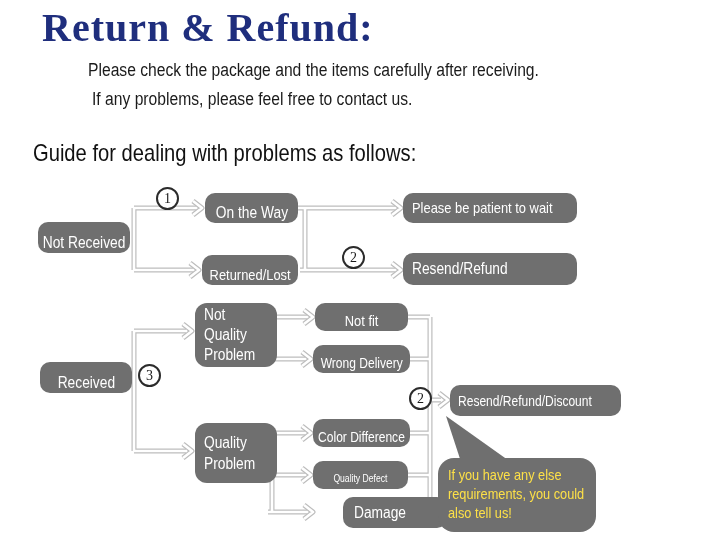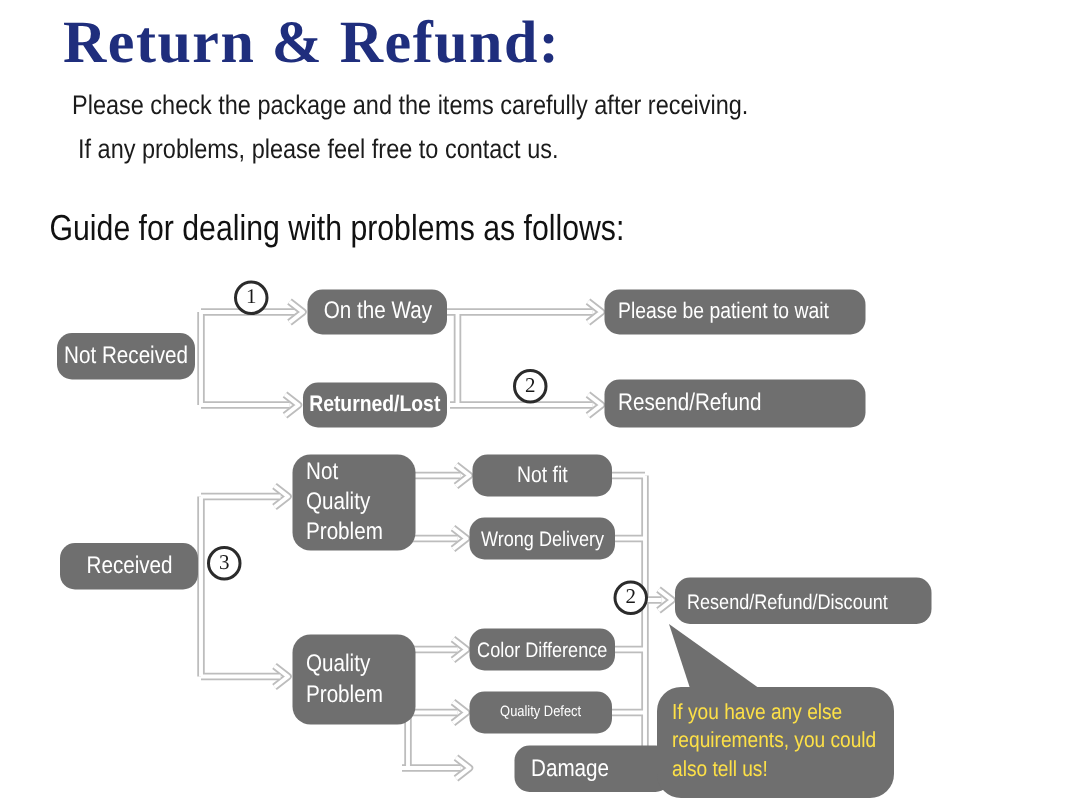--- a/index.html
+++ b/index.html
@@ -5,35 +5,35 @@
   html,body { margin:0; padding:0; background:#ffffff; }
   .canvas {
     position:relative; width:640px; height:536px; background:#ffffff;
     overflow:hidden; font-family:"Liberation Sans", sans-serif;
   }
   .title {
     position:absolute; left:42px; top:4px;
     font-family:"Liberation Serif", serif; font-weight:bold;
     font-size:40px; letter-spacing:1px; color:#1f2e7d; white-space:nowrap;
   }
-  .intro { position:absolute; color:#1b1b1b; font-size:18px; white-space:nowrap; }
+  .intro { position:absolute; color:#1b1b1b; font-size:18px; white-space:nowrap;margin-left:40px; }
   .intro span, .guide span { display:inline-block; transform:scaleX(0.87); transform-origin:0 50%; white-space:nowrap; }
   .guide {
     position:absolute; left:33px; top:139px; color:#111111;
     font-size:24px; white-space:nowrap;
   }
   .guide span { transform:scaleX(0.84); }
   svg.wires { position:absolute; left:0; top:0; }
   .node {
     position:absolute; background:#6f6f6f; color:#ffffff;
     border-radius:10px; display:flex; align-items:center; justify-content:flex-start;
     font-size:15px; line-height:20px;
   }
   .node span { display:inline-block; white-space:nowrap; transform:scaleX(0.86); transform-origin:0 50%; }
-  .node.center { justify-content:center; }
+  .node.center { justify-content:center;align-items:flex-end; }
   .node.center span { transform-origin:50% 50%; }
   .node.pad { padding-left:9px; }
   .node .col { display:flex; flex-direction:column; }
   .marker {
     position:absolute; width:19px; height:19px; border:2px solid #2b2b2b;
     border-radius:50%; background:#ffffff; color:#1a1a1a;
     font-family:"Liberation Serif", serif; font-size:14px;
     display:flex; align-items:center; justify-content:center;
   }
   .bubble {
@@ -68,21 +68,21 @@
 
   <div class="node center" style="left:38px; top:222px; width:92px; height:31px; font-size:16px;">
       <span>Not Received</span>
     </div>
   <div class="node center" style="left:205px; top:193px; width:93px; height:30px; font-size:16px;">
       <span>On the Way</span>
     </div>
   <div class="node pad" style="left:403px; top:193px; width:165px; height:30px;">
       <span>Please be patient to wait</span>
     </div>
-  <div class="node center" style="left:202px; top:255px; width:96px; height:30px;font-weight:bold;">
+  <div class="node center" style="left:202px; top:255px; width:96px; height:30px;">
       <span>Returned/Lost</span>
     </div>
   <div class="node pad" style="left:403px; top:253px; width:165px; height:32px; font-size:16px;">
       <span>Resend/Refund</span>
     </div>
 
   <div class="node center" style="left:40px; top:362px; width:92px; height:31px; font-size:16px;">
       <span>Received</span>
     </div>
 

